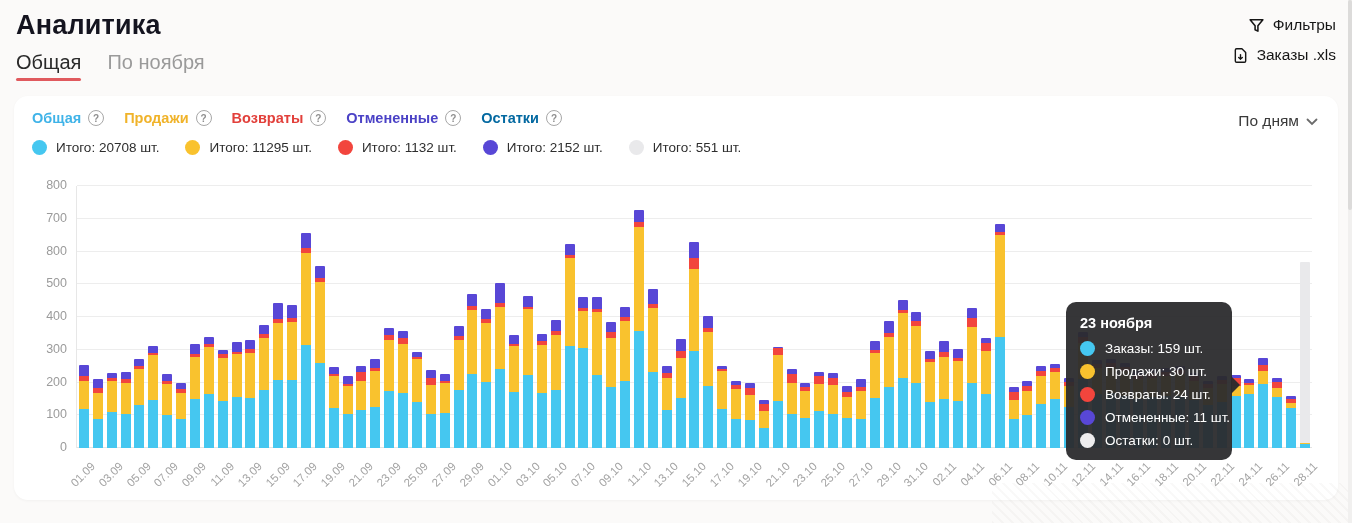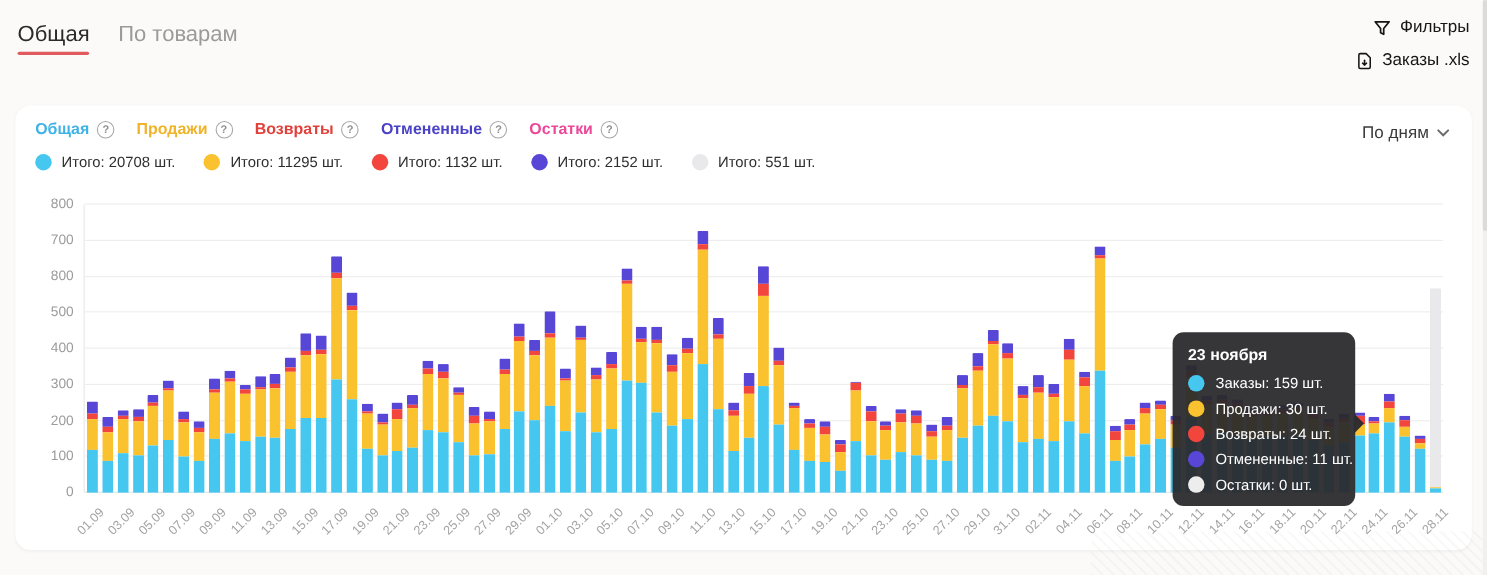--- a/index.html
+++ b/index.html
@@ -53,23 +53,24 @@
   
   .corner-texture { position:absolute; right:0; bottom:0; width:360px; height:40px;
     background:repeating-linear-gradient(45deg, rgba(120,110,100,.045) 0 2px, transparent 2px 7px); }
   .scrollbar { position:absolute; right:0; top:0; width:4px; height:523px; background:#f1f0ef; }
   .scroll-thumb { position:absolute; right:0; top:0; width:4px; height:210px; background:#dcdbda; border-radius:2px; }
 </style>
 </head>
 <body>
 
 <div class="header">
+  <div class="page-title">Аналитика</div>
   <div class="tabs">
     <div class="tab active">Общая</div>
-    <div class="tab">По товарам</div>
+    <div class="tab">По ноября</div>
   </div>
   <div class="header-right">
     <div class="hr-row">
       <div class="hr-item">
         <span>
           <svg width="17" height="17" viewBox="0 0 24 24" fill="none" stroke="#161616" stroke-width="2.2" stroke-linejoin="round" stroke-linecap="round">
               <path d="M3 4h18l-7 8.5V20l-4-2v-5.5L3 4z"></path>
             </svg>
         </span>
         <span>Фильтры</span>
@@ -103,21 +104,21 @@
         </div>
         <div class="legend-item">
           <span class="lbl" style="color: rgb(226, 64, 59);">Возвраты</span>
           <span class="qmark">?</span>
         </div>
         <div class="legend-item">
           <span class="lbl" style="color: rgb(75, 66, 198);">Отмененные</span>
           <span class="qmark">?</span>
         </div>
         <div class="legend-item">
-          <span class="lbl" style="color: #ec4899;">Остатки</span>
+          <span class="lbl" style="color: #0369a1;">Остатки</span>
           <span class="qmark">?</span>
         </div>
       </div>
     <div class="granularity">
       <span>По дням</span>
       <span>
         <svg width="12" height="8" viewBox="0 0 12 8" fill="none" stroke="#6b6b6b" stroke-width="1.8" stroke-linecap="round">
             <path d="M1.5 1.5 6 6l4.5-4.5"></path>
           </svg>
       </span>

